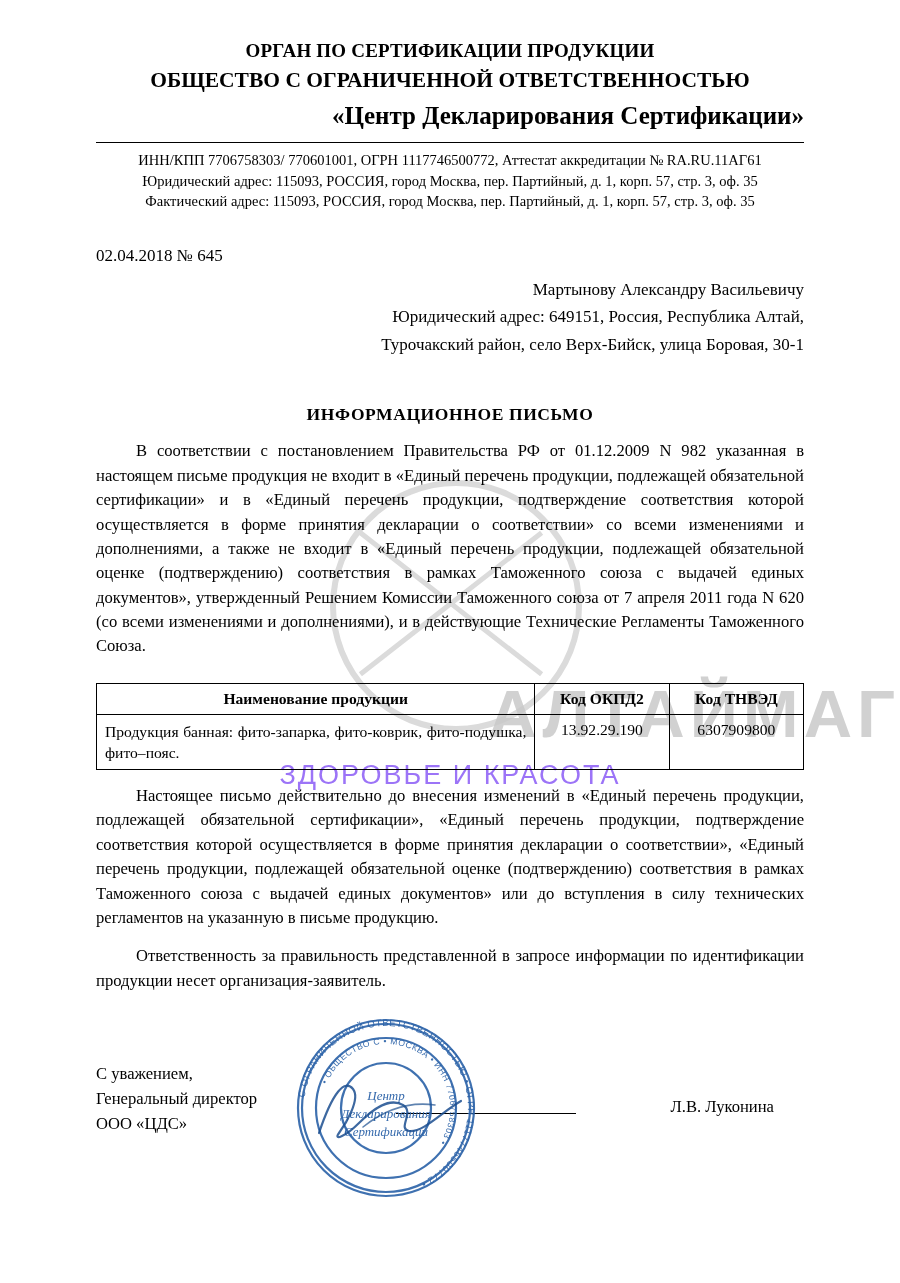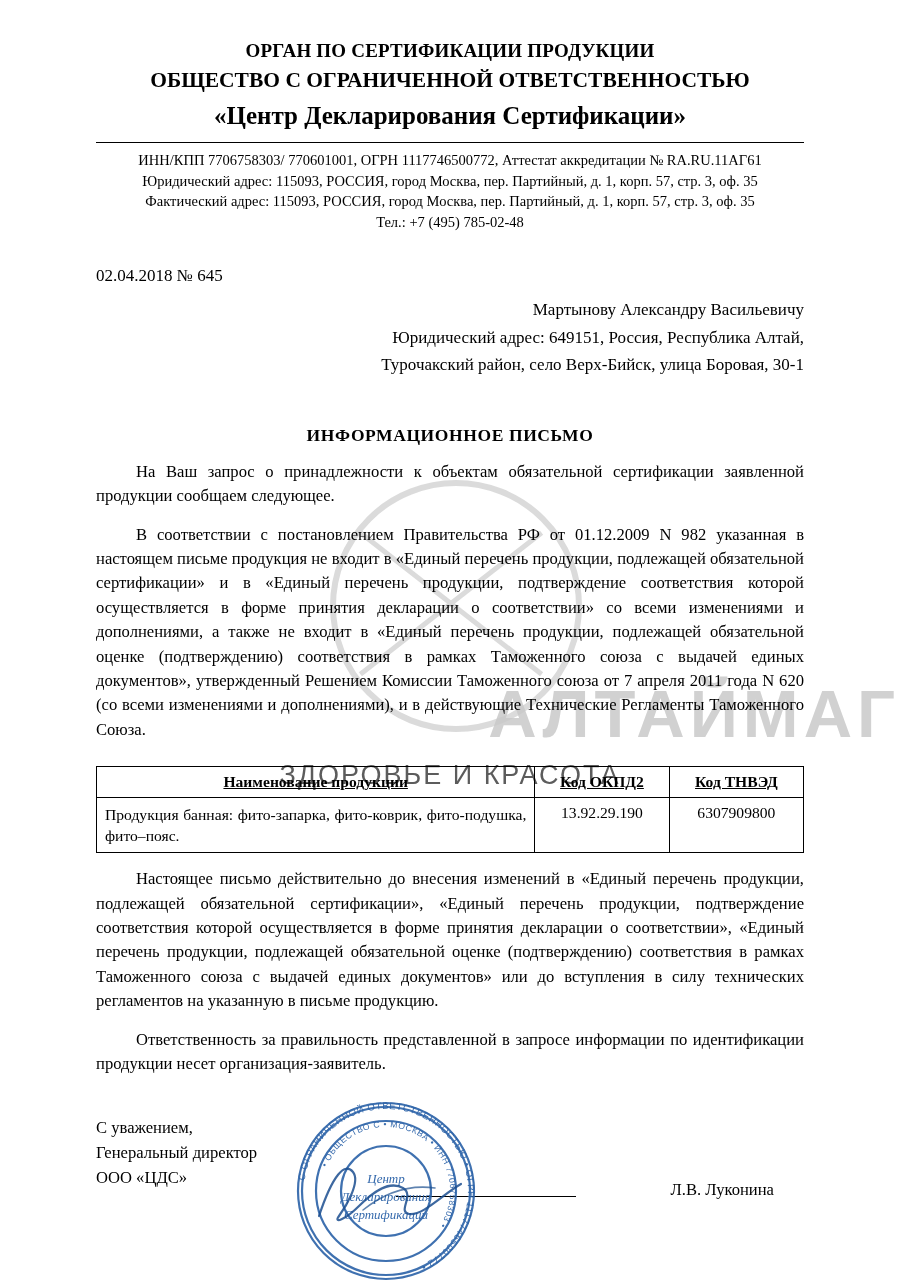--- a/index.html
+++ b/index.html
@@ -83,34 +83,34 @@
   }
   .wm-sub {
     position: absolute;
     top: 290px;
     left: 0;
     width: 900px;
     text-align: center;
     font-family: "Liberation Sans", sans-serif;
     font-size: 27px;
     letter-spacing: 2px;
-    color: #404040;
+    color: #8b5cf6;
     opacity: .85;
   }
 
   .content { position: relative; z-index: 2; }
 
   
   .org-head {
     text-align: center;
     font-weight: bold;
   }
   .org-line1 { font-size: 19px; letter-spacing: .2px; }
   .org-line2 { font-size: 21.5px; margin-top: 6px; }
-  .org-line3 { font-size: 25px; margin-top: 9px; }
+  .org-line3 { font-size: 25px; margin-top: 9px; text-align: right; }
   .org-line4 { font-size: 25px; margin-top: 8px; }
 
   .rule {
     border: none;
     border-top: 1.6px solid #000;
     margin: 12px 0 7px 0;
   }
 
   .req {
     text-align: center;
@@ -157,41 +157,41 @@
   }
   table.prod th,
   table.prod td {
     border: 1.3px solid #000;
     padding: 6px 8px;
     vertical-align: top;
   }
   table.prod th {
     font-weight: bold;
     text-align: center;
-    text-decoration: underline;
   }
   th.c-name { width: 62%; }
   th.c-okpd { width: 19%; }
   th.c-tnved { width: 19%; }
   td.c-name {
     text-align: justify;
     line-height: 1.35;
   }
   td.c-okpd, td.c-tnved { text-align: center; }
 
   
   .sign-block {
     margin-top: 40px;
     font-size: 16.6px;
     line-height: 1.5;
     position: relative;
     min-height: 120px;
   }
   .sign-left {
     display: inline-block;
+    margin-top: 29px;
   }
   .sign-name {
     position: absolute;
     right: 30px;
     top: 62px;
     font-size: 16.6px;
   }
   .sign-line {
     position: absolute;
     left: 300px;
@@ -238,34 +238,32 @@
       <div class="org-line2">ОБЩЕСТВО С ОГРАНИЧЕННОЙ ОТВЕТСТВЕННОСТЬЮ</div>
       <div class="org-line3">«Центр Декларирования Сертификации»</div>
     </div>
 
     <hr class="rule">
 
     <div class="req">
       <div>ИНН/КПП  7706758303/ 770601001, ОГРН 1117746500772, Аттестат аккредитации № RA.RU.11АГ61</div>
       <div>Юридический адрес: 115093, РОССИЯ, город Москва, пер. Партийный, д. 1, корп. 57, стр. 3, оф. 35</div>
       <div>Фактический адрес: 115093, РОССИЯ, город Москва, пер. Партийный, д. 1, корп. 57, стр. 3, оф. 35</div>
-      <div>Тел.: +7 (495) 785-02-48</div>
     </div>
 
     <div class="letter-date">02.04.2018 № 645</div>
 
     <div class="addressee">
       <div>Мартынову Александру Васильевичу</div>
       <div>Юридический адрес: 649151, Россия, Республика Алтай,</div>
       <div>Турочакский район, село Верх-Бийск, улица Боровая, 30-1</div>
     </div>
 
     <div class="doc-title">ИНФОРМАЦИОННОЕ ПИСЬМО</div>
 
-    <p class="body-par">На Ваш запрос о принадлежности к объектам обязательной сертификации заявленной продукции сообщаем следующее.</p>
     <p class="body-par">В соответствии с постановлением Правительства РФ от 01.12.2009 N 982 указанная в настоящем письме продукция не входит в «Единый перечень продукции, подлежащей обязательной сертификации» и в «Единый перечень продукции, подтверждение соответствия которой осуществляется в форме принятия декларации о соответствии» со всеми изменениями и дополнениями, а также не входит в «Единый перечень продукции, подлежащей обязательной оценке (подтверждению) соответствия в рамках Таможенного союза с выдачей единых документов», утвержденный Решением Комиссии Таможенного союза от 7 апреля 2011 года N 620 (со всеми изменениями и дополнениями), и в действующие Технические Регламенты Таможенного Союза.</p>
 
     <table class="prod">
       <thead>
         <tr>
           <th class="c-name">Наименование продукции</th>
           <th class="c-okpd">Код ОКПД2</th>
           <th class="c-tnved">Код ТНВЭД</th>
         </tr>
       </thead>

